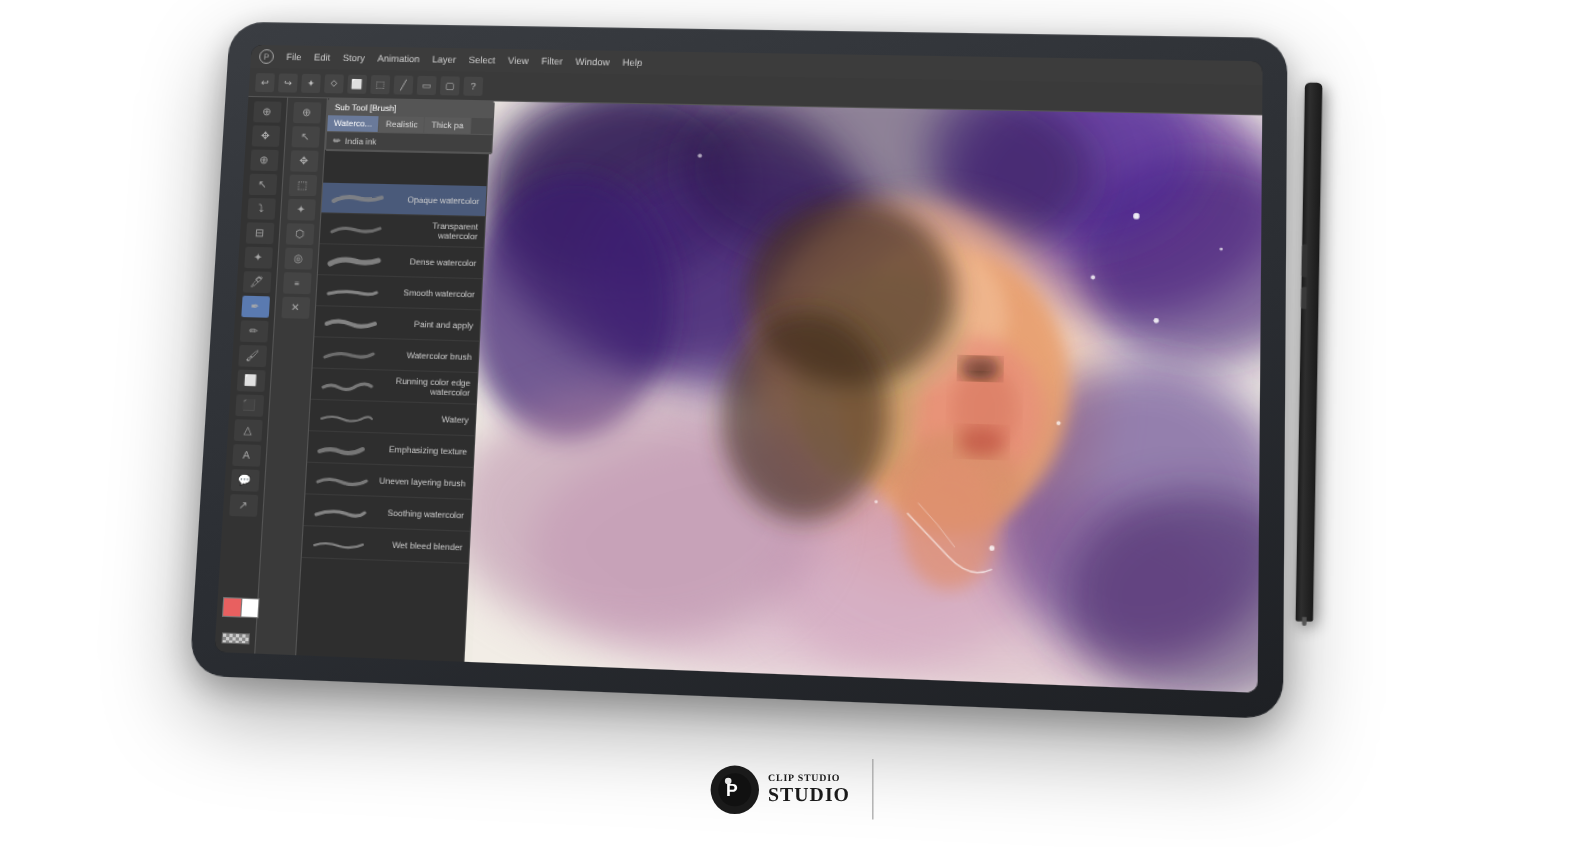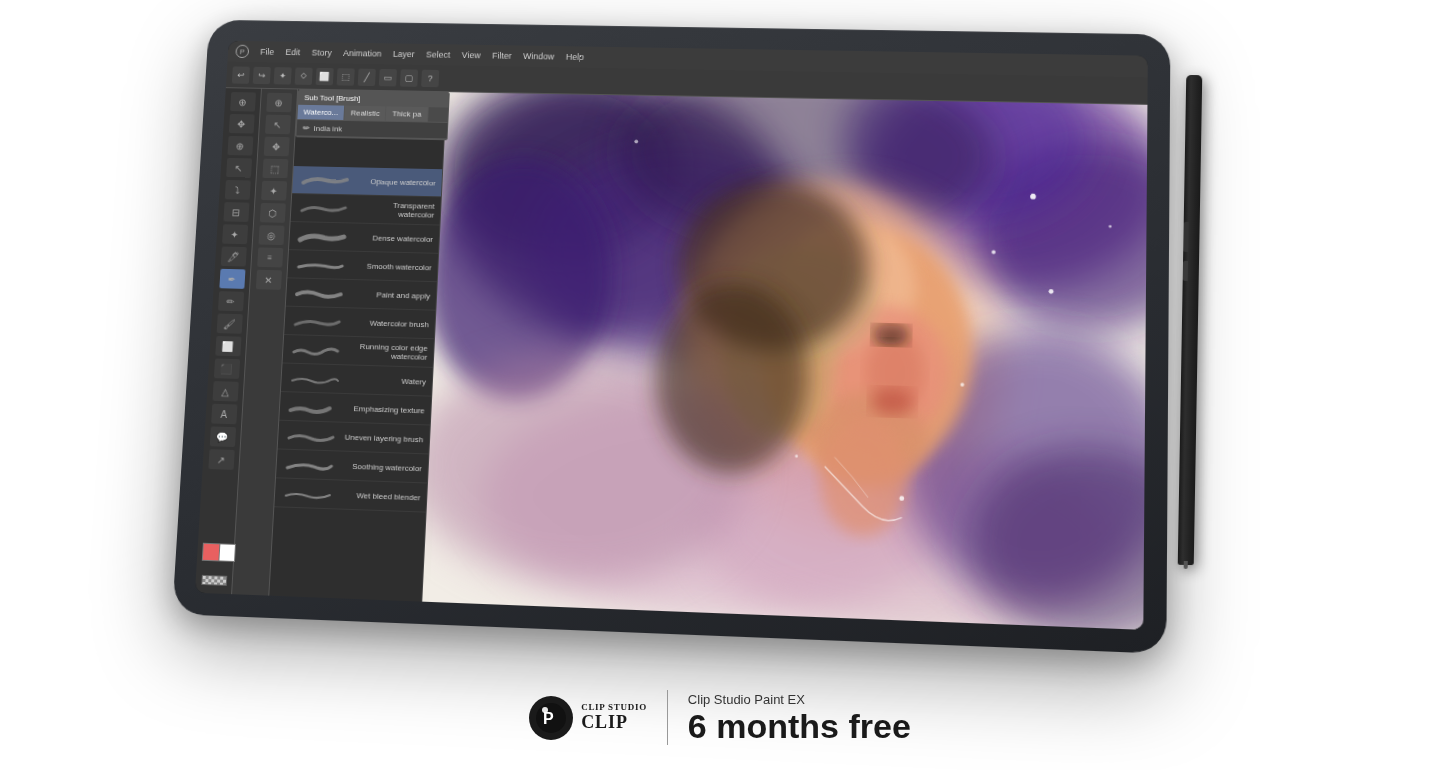--- a/index.html
+++ b/index.html
@@ -617,21 +617,17 @@
     <div class="csp-logo-icon">
 
       <svg width="32" height="32" viewBox="0 0 32 32">
         <circle cx="16" cy="16" r="15" fill="#111"></circle>
         <text x="8" y="22" font-size="16" font-weight="bold" fill="white" font-family="Arial">P</text>
         <circle cx="10" cy="8" r="3" fill="white" opacity="0.9"></circle>
       </svg>
     </div>
     <div class="csp-logo-text">
       <span class="csp-top-text">CLIP STUDIO</span>
-      <span class="csp-bottom-text">CLIP</span>
+      <span class="csp-bottom-text">STUDIO</span>
     </div>
   </div>
   <div class="divider-line"></div>
-  <div class="promo-text">
-    <span class="promo-app-name">Clip Studio Paint EX</span>
-    <span class="promo-offer">6 months free</span>
-  </div>
 </div>
 
 </body></html>

